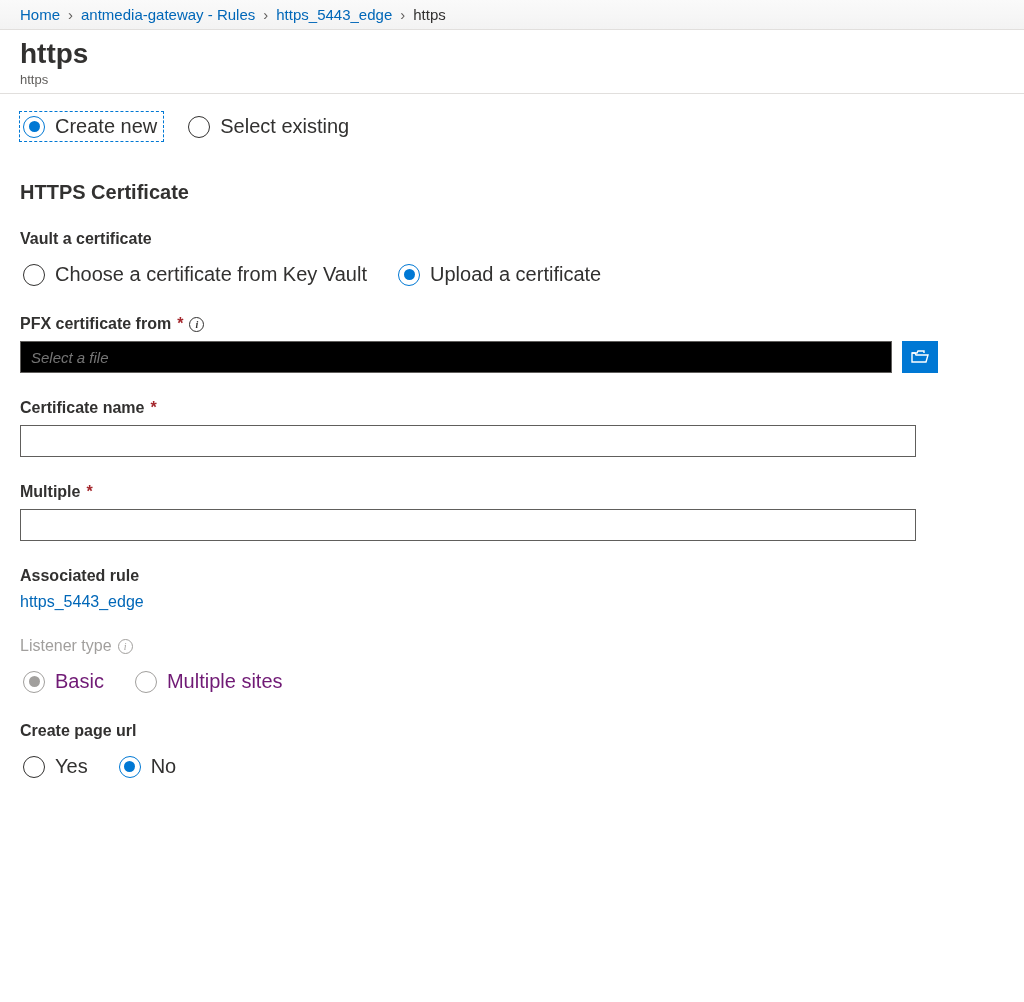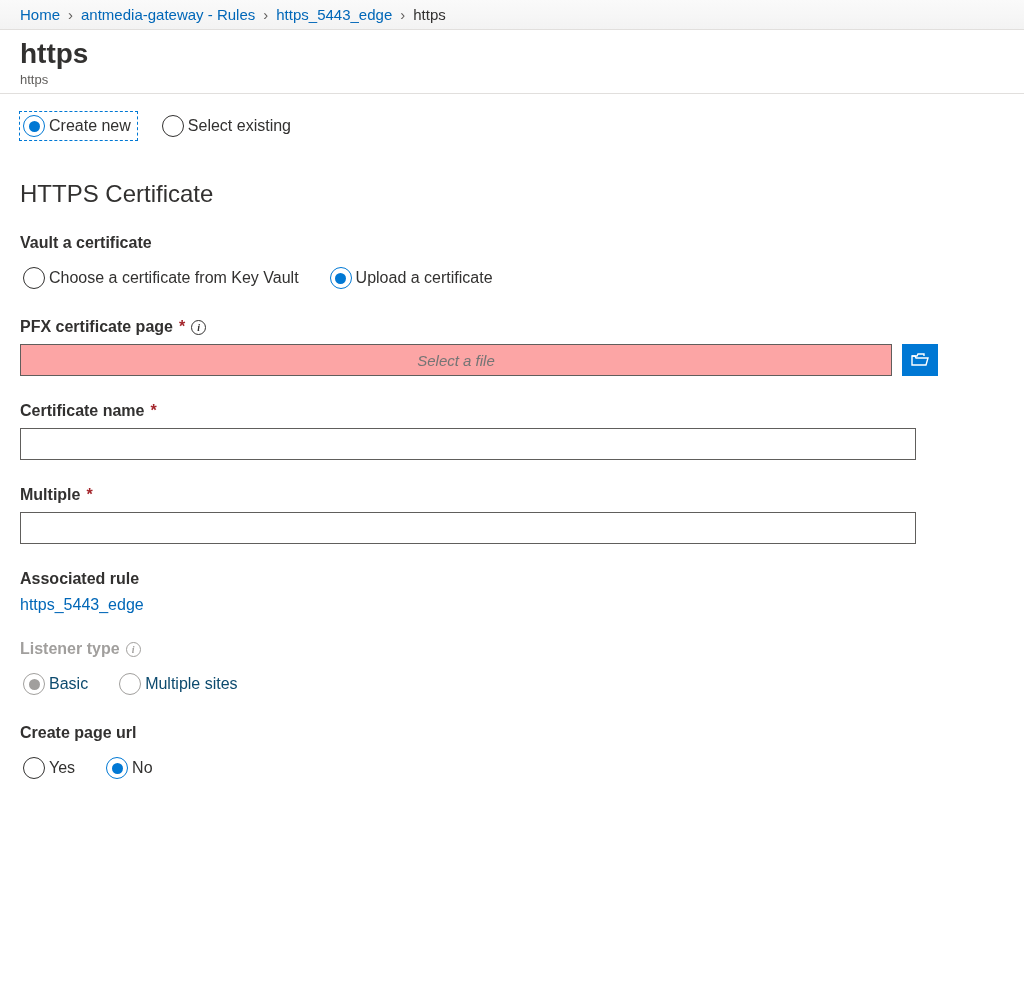--- a/index.html
+++ b/index.html
@@ -32,23 +32,23 @@
     .content { padding: 18px 20px; }
     .radio-row {
       display: flex;
       align-items: center;
       gap: 22px;
       margin-bottom: 6px;
     }
     .radio-item {
       display: flex;
       align-items: center;
-      gap: 4px;
+      gap: 10px;
       cursor: pointer;
-      font-size: 16px;
+      font-size: 20px;
       padding: 3px 6px 3px 3px;
     }
     .radio-item.focused {
       outline: 1px dashed #0078d4;
       outline-offset: 0;
     }
     .radio {
       width: 22px; height: 22px;
       border: 1.5px solid #323130;
       border-radius: 50%;
@@ -60,37 +60,37 @@
     }
     .radio.selected { border-color: #0078d4; }
     .radio.selected::after {
       content: "";
       width: 11px; height: 11px;
       background: #0078d4;
       border-radius: 50%;
     }
     .radio.disabled { border-color: #a19f9d; }
     .radio.disabled.selected::after { background: #a19f9d; }
-    .radio-item.disabled { color: #0c4a6e; cursor: default; }
+    .radio-item.disabled { color: #701a75; cursor: default; }
     .section-title {
-      font-size: 24px;
-      font-weight: 400;
+      font-size: 20px;
+      font-weight: 700;
       margin-top: 40px;
       margin-bottom: 16px;
     }
     .field-label {
       font-size: 16px;
       font-weight: 600;
       margin-top: 26px;
       margin-bottom: 8px;
       display: flex;
       align-items: center;
       gap: 6px;
     }
-    .field-label.disabled { color: #a19f9d; font-weight: 700; }
+    .field-label.disabled { color: #a19f9d; font-weight: 400; }
     .req { color: #a4262c; }
     .info-icon {
       width: 15px; height: 15px;
       border: 1px solid currentColor;
       border-radius: 50%;
       display: inline-flex;
       align-items: center;
       justify-content: center;
       font-size: 10px;
       font-style: italic;
@@ -103,23 +103,22 @@
       gap: 10px;
       max-width: 918px;
     }
     .file-input {
       flex: 1;
       border: 1px solid #605e5c;
       padding: 6px 10px;
       font-size: 15px;
       font-style: italic;
       color: #605e5c;
-      background: #fca5a5;
+      background: #000000;
       height: 32px;
-      text-align: center;
     }
     .file-btn {
       width: 36px; height: 32px;
       background: #0078d4;
       color: #fff;
       border: none;
       display: flex;
       align-items: center;
       justify-content: center;
       cursor: pointer;
@@ -182,21 +181,21 @@
       <span>Choose a certificate from Key Vault</span>
     </div>
     <div class="radio-item">
       <span class="radio selected"></span>
       <span>Upload a certificate</span>
     </div>
   </div>
 
   
   <div class="field-label">
-    <span>PFX certificate page</span>
+    <span>PFX certificate from</span>
     <span class="req">*</span>
     <span class="info-icon">i</span>
   </div>
   <div class="file-row">
     <input class="file-input" readonly="" placeholder="Select a file" style="">
     <button class="file-btn">
       <svg width="18" height="14" viewBox="0 0 18 14" fill="none" stroke="white" stroke-width="1.4">
         <path d="M1 3 V12 H15 L17 5 H5 L4 3 Z"></path>
         <path d="M1 3 H6 L7 1 H13 V3"></path>
       </svg>

